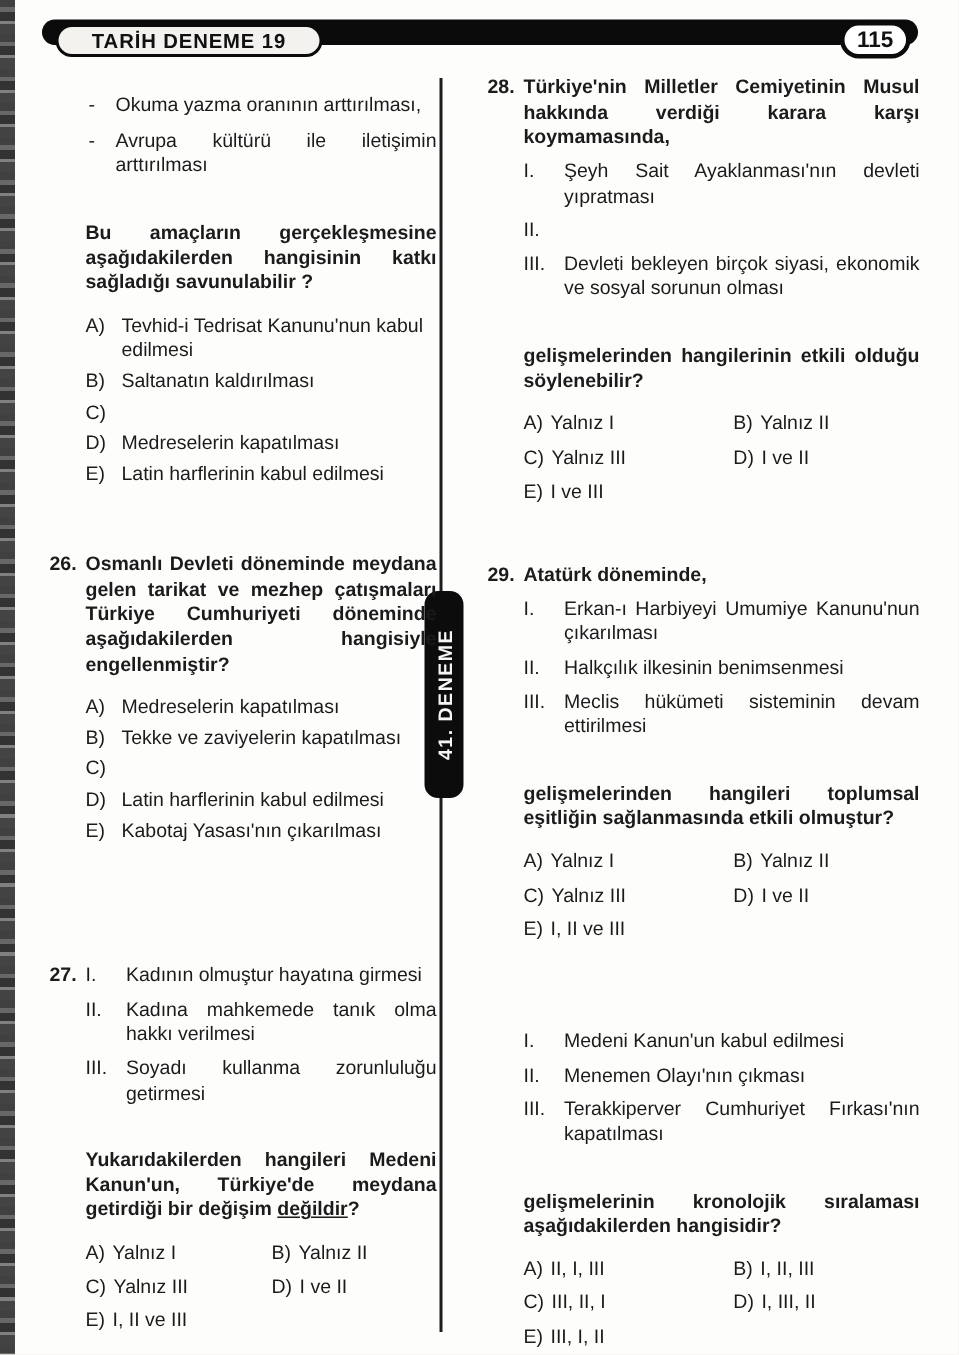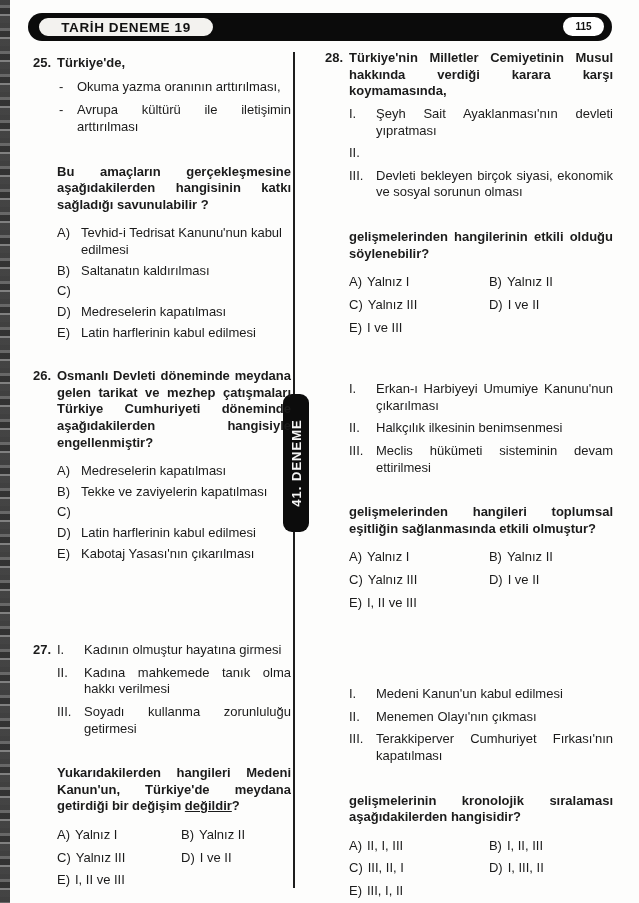--- a/index.html
+++ b/index.html
@@ -18,35 +18,35 @@
   
   .binding {
     position:absolute; left:0; top:0; width:10px; height:903px;
     background:repeating-linear-gradient(180deg,
       #1f1f1f 0 5px, #4d4d4d 5px 8px, #0f0f0f 8px 14px,
       #6a6a6a 14px 16px, #232323 16px 23px);
     opacity:.85;
   }
   
   .banner {
-    position:absolute; left:28px; top:13px; width:584px; height:28px;
+    position:absolute; left:28px; top:13px; width:584px; height:17px;
     background:#0b0b0b; border-radius:14px;
   }
   .title-pill {
     position:absolute; left:9px; top:3px; height:22px; min-width:178px;
     background:#f3f2ef; border:2px solid #0b0b0b; border-radius:11px;
     display:flex; align-items:center; justify-content:center;
     font-weight:bold; font-size:13.5px; letter-spacing:.6px; color:#111;
     padding:0 10px;
   }
   .page-pill {
     position:absolute; right:5px; top:1px; height:25px; width:47px;
     background:#fff; border:3px solid #0b0b0b; border-radius:13px;
     display:flex; align-items:center; justify-content:center;
-    font-weight:bold; font-size:10px; color:#111;
+    font-weight:bold; font-size:15px; color:#111;
   }
   
   .divider {
     position:absolute; left:293px; top:52px; width:2px; height:836px;
     background:#1d1d1d;
   }
   .side-tab {
     position:absolute; left:227px; top:450px; width:138px; height:26px;
     transform:rotate(-90deg);
     background:#0c0c0c; border-radius:9px;
@@ -92,24 +92,20 @@
     <div class="title-pill">TARİH DENEME 19</div>
     <div class="page-pill">115</div>
   </div>
 
   <div class="divider"></div>
   <div class="side-tab">41. DENEME</div>
 
   <div class="col col-left">
 
     <div class="question" style="top:5px">
-      <div class="qrow">
-        <span class="qnum">25.</span>
-        <p class="qbody bold jst">Türkiye'de,</p>
-      </div>
       <div class="qcontent">
         <div class="bullet-row">
           <span class="dash">-</span>
           <p class="itext jst">Okuma yazma oranının arttırılması,</p>
         </div>
         <div class="bullet-row">
           <span class="dash">-</span>
           <p class="itext jst">Avrupa kültürü ile iletişimin arttırılması</p>
         </div>
         <p class="stem bold jst">Bu amaçların gerçekleşmesine aşağıdakilerden hangisinin katkı sağladığı savunulabilir ?</p>
@@ -251,20 +247,24 @@
             </div>
           <div class="opt">
               <span class="letter">E)</span>
               <span>I ve III</span>
             </div>
         </div>
       </div>
     </div>
 
     <div class="question" style="top:325px">
+      <div class="qrow">
+        <span class="qnum">29.</span>
+        <p class="qbody bold jst">Atatürk döneminde,</p>
+      </div>
       <div class="qcontent">
         <div class="item-row">
           <span class="rnum">I.</span>
           <p class="itext jst">Erkan-ı Harbiyeyi Umumiye Kanunu'nun çıkarılması</p>
         </div>
         <div class="item-row">
           <span class="rnum">II.</span>
           <p class="itext jst">Halkçılık ilkesinin benimsenmesi</p>
         </div>
         <div class="item-row">

